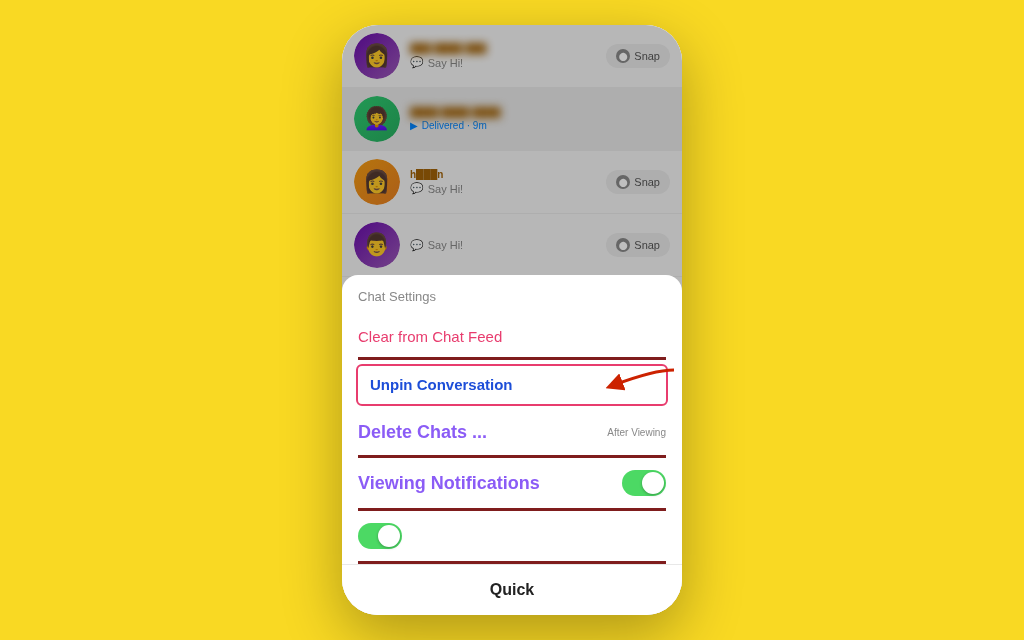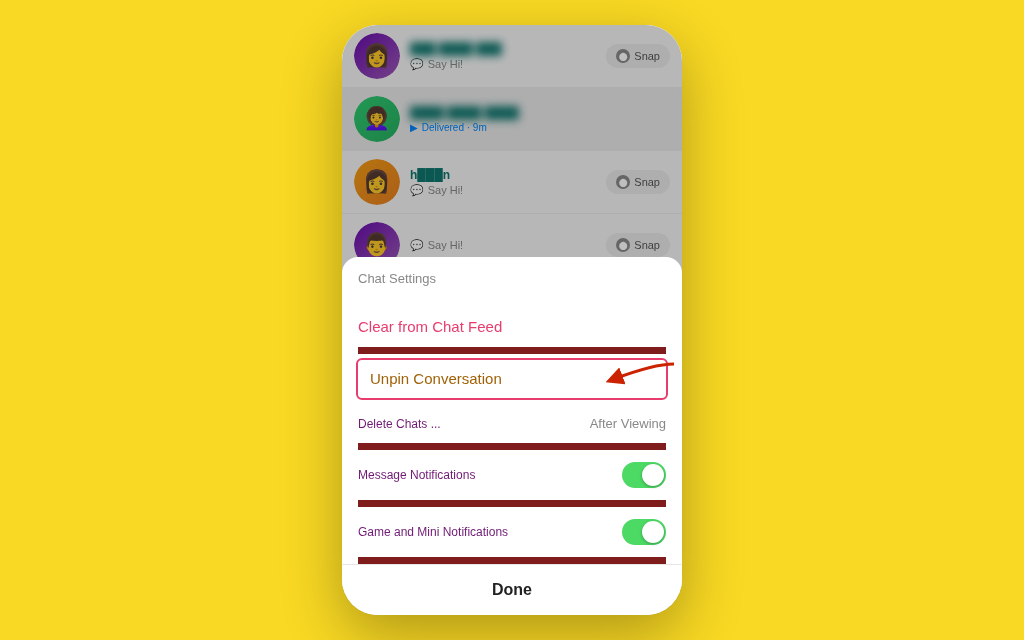--- a/index.html
+++ b/index.html
@@ -63,23 +63,23 @@
     .avatar-circle.green { background: linear-gradient(135deg, #2ecc71, #27ae60); }
     .avatar-circle.orange { background: linear-gradient(135deg, #f39c12, #e67e22); }
     .avatar-circle.snapchat { background: #FFFC00; border: 2px solid #ddd; }
 
     .chat-info {
       flex: 1;
       min-width: 0;
     }
 
     .chat-name {
-      font-size: 12px;
+      font-size: 10px;
       font-weight: 600;
-      color: #0f766e;
+      color: #a16207;
       margin-bottom: 2px;
       white-space: nowrap;
       overflow: hidden;
       text-overflow: ellipsis;
     }
 
     .chat-name.blurred {
       filter: blur(4px);
       user-select: none;
     }
@@ -165,62 +165,62 @@
       overflow: hidden;
     }
 
     .modal-content {
       padding: 14px 16px 0 16px;
     }
 
     .modal-title {
       font-size: 13px;
       color: #888;
-      margin-bottom: 20px;
+      margin-bottom: 12px;
       font-weight: 500;
     }
 
     .modal-item {
       padding: 12px 0;
-      border-bottom: 7px solid #7f1d1d;
+      border-bottom: 3px solid #7f1d1d;
       display: flex;
       align-items: center;
       justify-content: space-between;
     }
 
     .modal-item-text {
-      font-size: 12px;
-      color: #701a75;
-      font-weight: 400;
+      font-size: 18px;
+      color: #8b5cf6;
+      font-weight: 700;
     }
 
     .modal-item-text.red {
       color: #e83c6e;
       font-size: 15px;
       font-weight: 500;
     }
 
     .modal-item-sub {
-      font-size: 13px;
+      font-size: 10px;
       color: #888;
     }
 
     .unpin-row {
       border: 2px solid #e83c6e;
       border-radius: 6px;
       padding: 10px 12px;
       margin: 2px -2px;
       position: relative;
       background: white;
     }
 
     .unpin-text {
       font-size: 15px;
-      color: #a16207;
-      font-weight: 400;
+      color: #1d4ed8;
+      font-weight: 700;
     }
 
     
     .toggle {
       width: 44px;
       height: 26px;
       background: #4CD964;
       border-radius: 13px;
       position: relative;
       flex-shrink: 0;
@@ -374,31 +374,30 @@
               <path d="M 70 5 Q 50 5 10 20" stroke="#cc2200" stroke-width="3" fill="none" marker-end="url(#arrowhead)"></path>
             </svg>
           </div>
 
           <div class="modal-item">
             <span class="modal-item-text">Delete Chats ...</span>
             <span class="modal-item-sub">After Viewing</span>
           </div>
 
           <div class="modal-item">
-            <span class="modal-item-text">Message Notifications</span>
+            <span class="modal-item-text">Viewing Notifications</span>
             <div class="toggle"></div>
           </div>
 
           <div class="modal-item">
-            <span class="modal-item-text">Game and Mini Notifications</span>
             <div class="toggle"></div>
           </div>
 
         </div>
 
         <div class="done-btn">
-          <span class="done-text">Done</span>
+          <span class="done-text">Quick</span>
         </div>
       </div>
     </div>
 
   </div>
 </div>
 
 </body></html>

